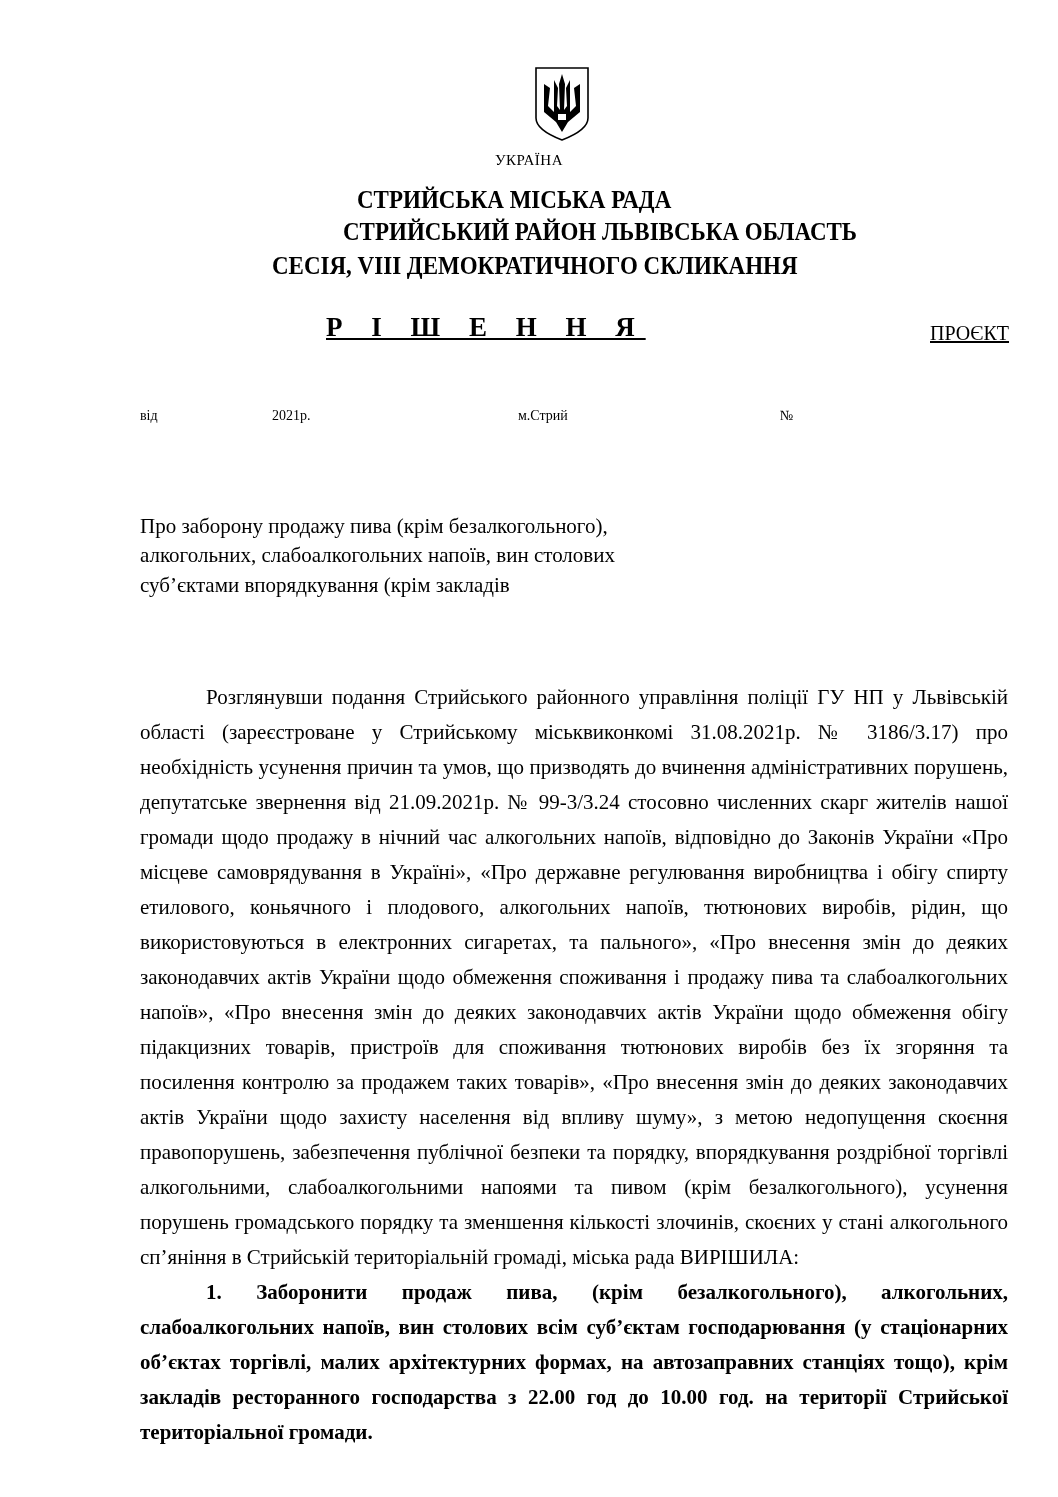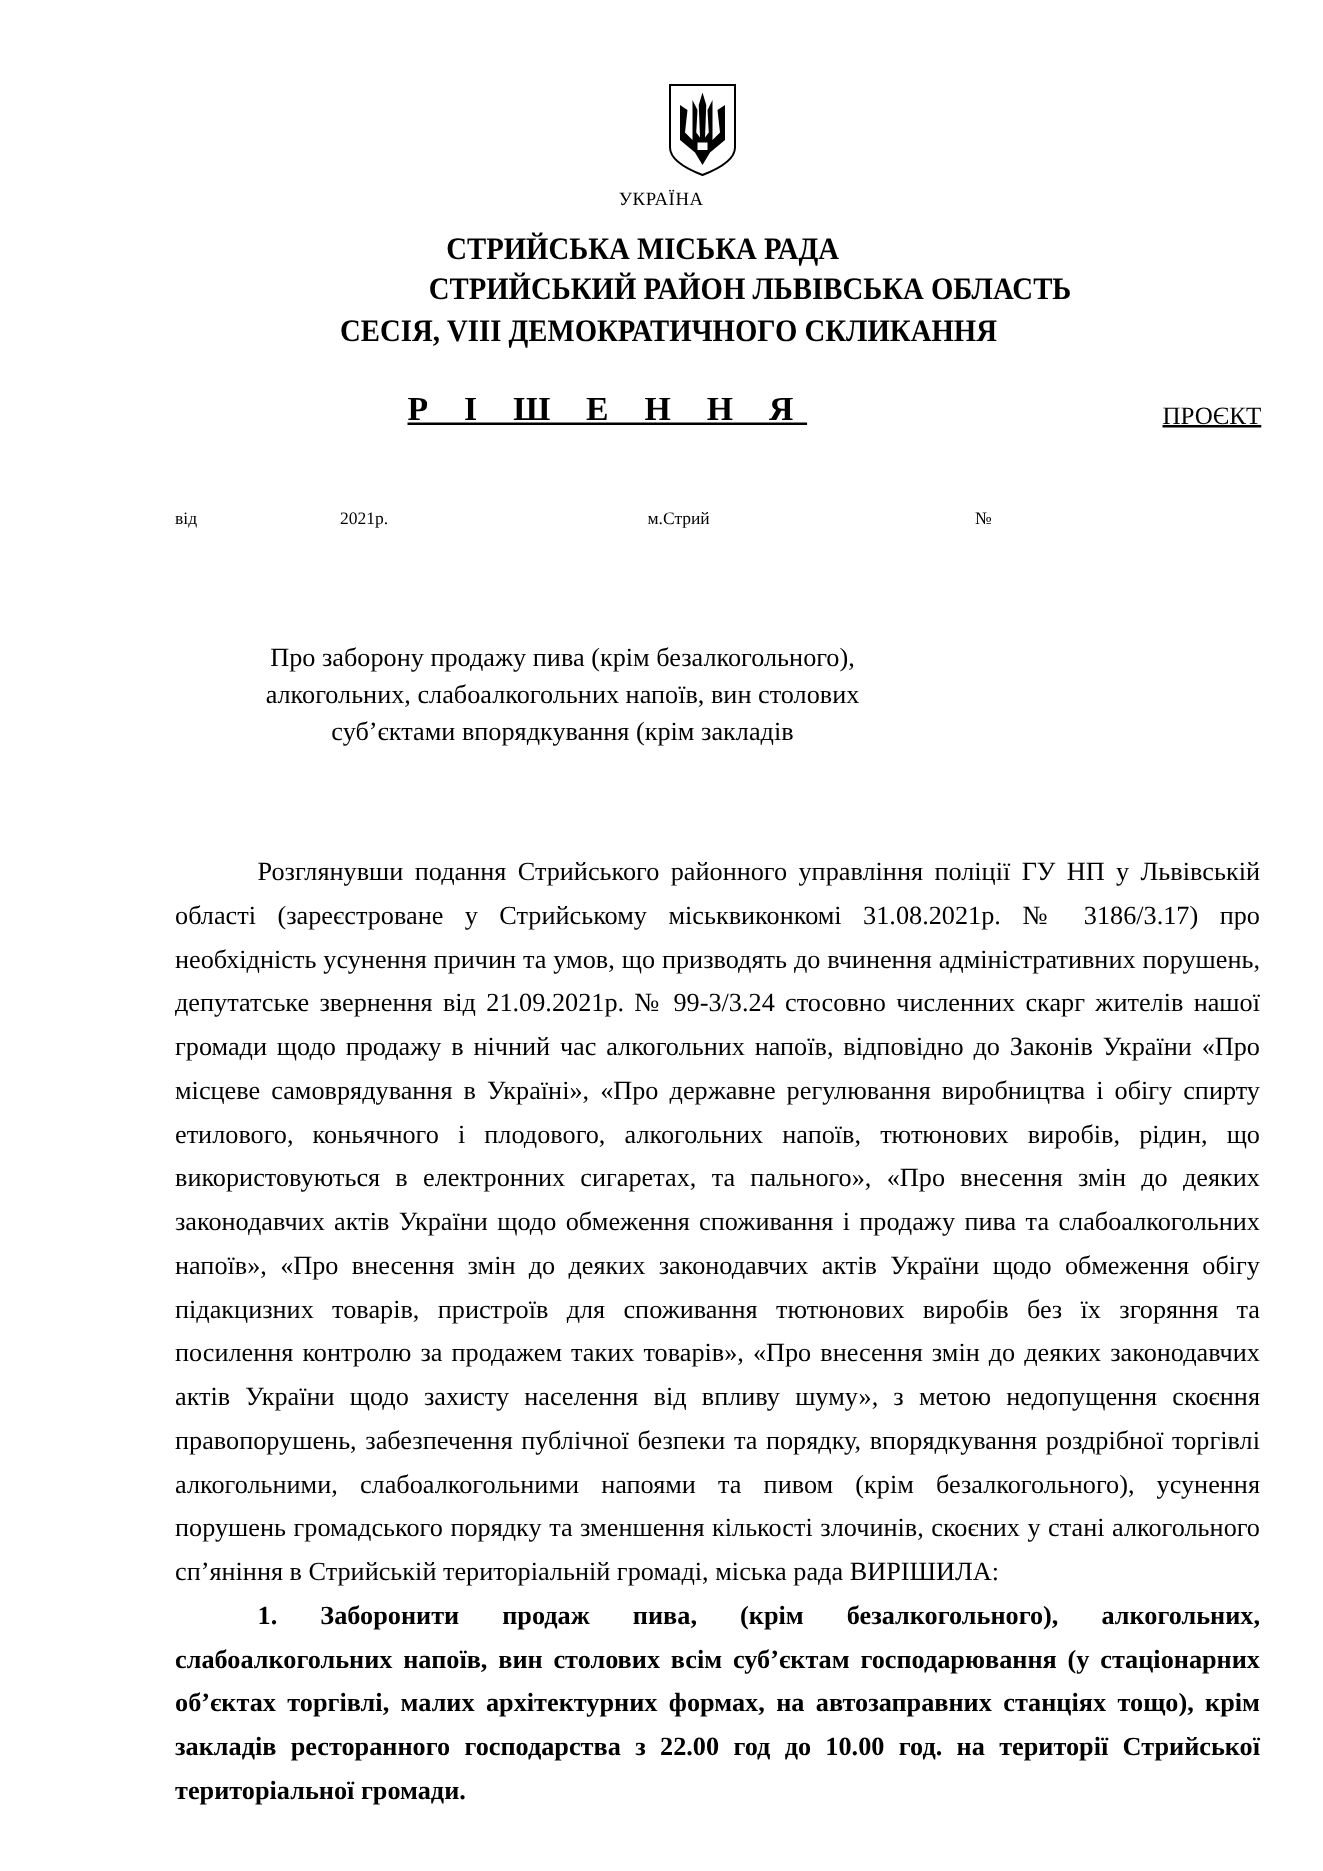--- a/index.html
+++ b/index.html
@@ -10,21 +10,21 @@
   .country { left: 0; width: 1058px; top: 152px; text-align: center; font-size: 15px; font-weight: normal; letter-spacing: 0.5px; }
   .hdr { font-size: 25px; font-weight: bold; white-space: nowrap; transform: scaleX(0.92); transform-origin: left top; }
   .h1 { left: 357px; top: 186px; }
   .h2 { left: 343px; top: 218px; }
   .h3 { left: 272px; top: 252px; }
   .decision { left: 326px; top: 312px; font-size: 27px; font-weight: bold; letter-spacing: 11px; white-space: nowrap; text-decoration: underline; }
   .draft { left: 930px; top: 322px; font-size: 20px; white-space: nowrap; text-decoration: underline; }
   .meta { top: 408px; font-size: 14px; white-space: nowrap; }
   .m1 { left: 140px; } .m2 { left: 272px; } .m3 { left: 518px; } .m4 { left: 780px; }
   .subject { left: 140px; top: 512px; width: 620px; font-size: 21px; line-height: 29.3px; }
-  .subject div { white-space: nowrap; text-align: center; }
+  .subject div { white-space: nowrap; }
   .body { left: 140px; top: 680px; width: 868px; font-size: 21px; line-height: 35px; }
   .body p { margin: 0; text-align: justify; }
   .indent { text-indent: 66px; }
   .item { margin-top: 0 !important; font-weight: bold; }
 </style>
 </head>
 <body>
 
 <svg class="abs emblem" viewBox="0 0 60 76">
   <path d="M4 2 H56 V52 Q56 64 30 74 Q4 64 4 52 Z" fill="#fff" stroke="#000" stroke-width="1.6"></path>

